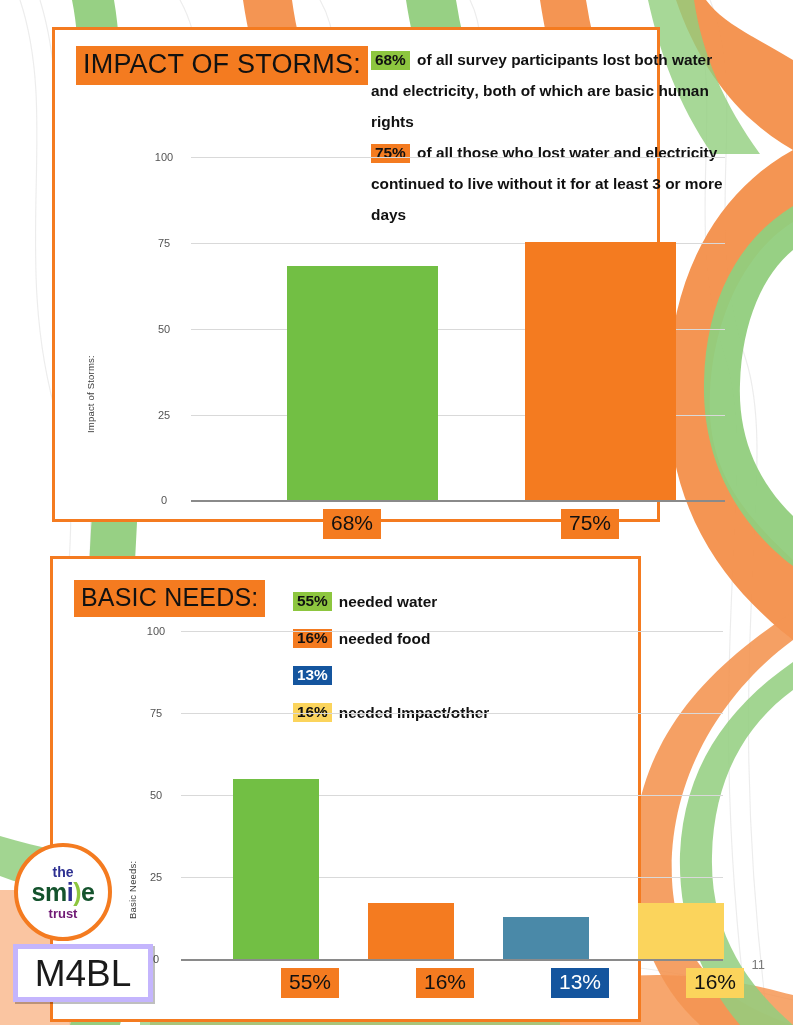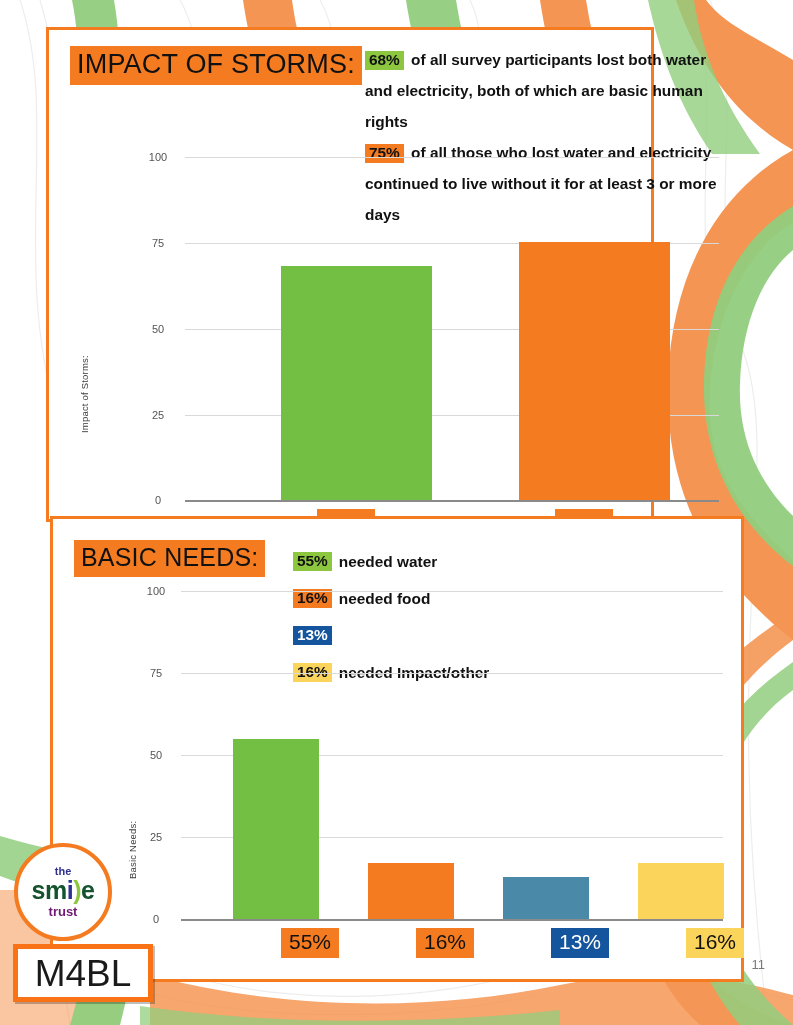--- a/index.html
+++ b/index.html
@@ -11,22 +11,22 @@
   }
   #bg{position:absolute;inset:0;z-index:0;}
   #page{position:absolute;inset:0;z-index:2;}
 
   
   .panel{
     position:absolute;background:#ffffff;
     border:3px solid #F47B20;
     box-sizing:border-box;
   }
-  #panel-storms{left:46px;top:27px;width:608px;height:495px;}
-  #panel-needs{left:50px;top:516px;width:694px;height:466px;}
+  #panel-storms{left:52px;top:27px;width:608px;height:495px;}
+  #panel-needs{left:50px;top:556px;width:591px;height:466px;}
 
   
   .head-badge{
     position:absolute;background:#F47B20;color:#111;
     font-size:27px;letter-spacing:.2px;line-height:1;
     padding:5px 7px 7px 7px;white-space:nowrap;
     font-family:"Liberation Sans", sans-serif;
   }
   #storms-title{left:21px;top:16px;}
   #needs-title{left:21px;top:21px;font-size:25px;}
@@ -83,30 +83,30 @@
   .xlab.blue{background:#14559E;color:#ffffff;}
   .xlab.yellow{background:#FBD45C;}
 
   
   #smile-logo{
     position:absolute;left:14px;top:843px;width:98px;height:98px;
     border-radius:50%;background:#ffffff;border:4px solid #F47B20;
     z-index:6;box-sizing:border-box;
     display:flex;flex-direction:column;align-items:center;justify-content:center;
   }
-  #smile-logo .l-the{font-size:11px;font-weight:bold;color:#2E3192;line-height:1;margin-bottom:1px;}
+  #smile-logo .l-the{font-size:14px;font-weight:bold;color:#2E3192;line-height:1;margin-bottom:1px;}
   #smile-logo .l-smile{font-size:25px;font-weight:bold;line-height:1;letter-spacing:-.5px;}
   #smile-logo .l-smile .o{color:#14532d;}
   #smile-logo .l-smile .b{color:#2E3192;}
   #smile-logo .l-smile .g{color:#8DC63F;}
   #smile-logo .l-trust{font-size:13px;font-weight:bold;color:#701a75;line-height:1;margin-top:2px;}
 
   #m4bl-logo{
     position:absolute;left:13px;top:944px;width:140px;height:58px;
-    background:#ffffff;border:5px solid #f97316;z-index:7;
+    background:#ffffff;border:5px solid #c4b5fd;z-index:7;
     box-sizing:border-box;display:flex;align-items:center;justify-content:center;
     box-shadow:2px 2px 0 rgba(0,0,0,.25);
   }
   #m4bl-logo span{font-size:37px;color:#1A1A1A;letter-spacing:0px;line-height:1;
     font-family:"Liberation Sans", sans-serif;}
 
   #page-num{
     position:absolute;right:28px;top:957px;font-size:13px;color:#7a7a7a;z-index:5;margin-left:23px;
   }
 </style>

